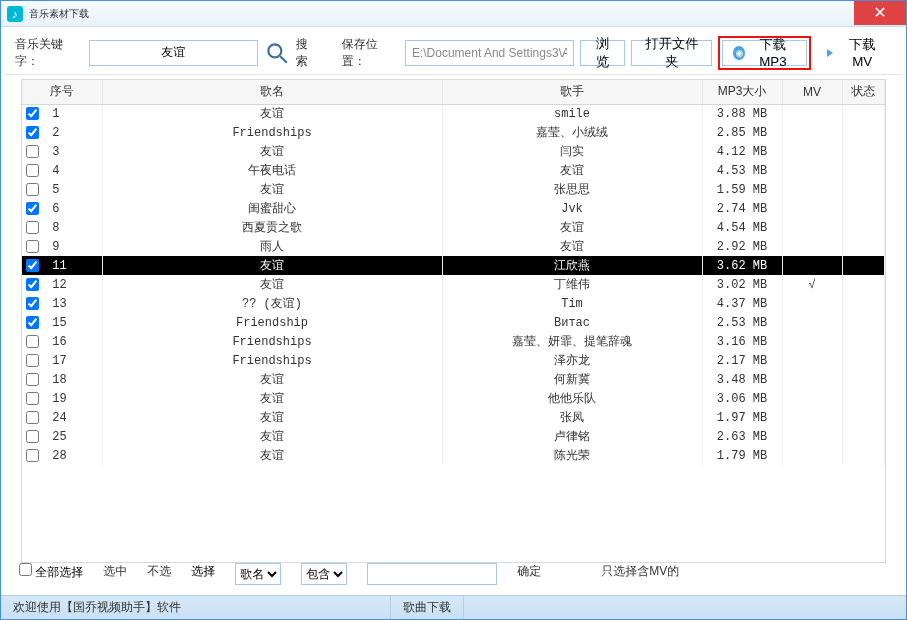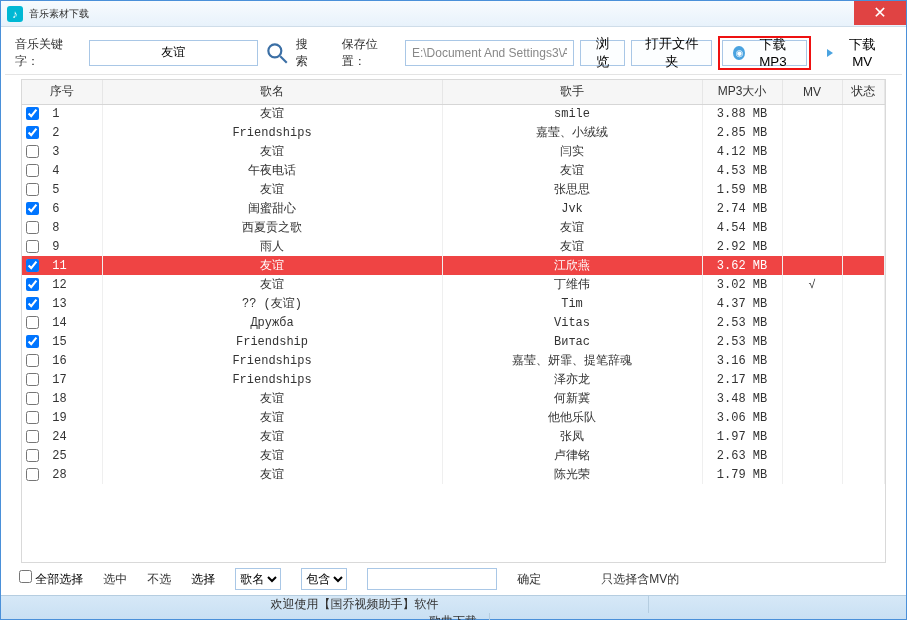--- a/index.html
+++ b/index.html
@@ -24,32 +24,32 @@
 .highlight-box { border: 2px solid #e11; padding: 2px; }
 
 .body-area { flex: 1; display: flex; overflow: hidden; padding: 0 20px; }
 .table-wrap { flex: 1; border: 1px solid #d9d9d9; overflow: hidden; position: relative; }
 .table-scroll { position: absolute; inset: 0; overflow-y: scroll; }
 table { width: 100%; border-collapse: collapse; table-layout: fixed; }
 thead th { background: #f6f6f6; border-bottom: 1px solid #d6d6d6; border-right: 1px solid #e6e6e6; height: 24px; font-weight: normal; font-size: 12px; text-align: center; position: sticky; top: 0; color: #333; }
 tbody td { height: 19px; border-right: 1px solid #efefef; text-align: center; overflow: hidden; white-space: nowrap; font-family: "Courier New", SimSun, monospace; font-size: 12px; color: #333; }
 tbody td.seq { text-align: left; padding-left: 4px; }
 tbody td.seq input { vertical-align: middle; margin-right: 6px; }
-tbody tr.selected td { background: #ef4444; color: #fff; }
+tbody tr.selected td { background: #000000; color: #fff; }
 .col-seq { width: 80px; }
 .col-song { width: 340px; }
 .col-artist { width: 260px; }
 .col-size { width: 80px; }
 .col-mv { width: 60px; }
 .col-state { width: auto; }
 
-.footer-opts { height: 32px; display: flex; align-items: center; padding: 0 14px; gap: 20px; margin: 0 4px; }
+.footer-opts { height: 32px; display: flex; padding: 0 14px; gap: 20px; margin: 0 4px; }
 .footer-opts .link { color: #333; cursor: pointer; }
 .footer-opts select { height: 22px; border: 1px solid #a9c7e6; font-family: inherit; font-size: 12px; background: #fff; }
-.statusbar { height: 24px; background: linear-gradient(#d6e8f7, #c9e0f3); border-top: 1px solid #b5cde0; display: flex; align-items: center; font-size: 12px; color: #333; flex-direction: column; }
+.statusbar { height: 24px; background: linear-gradient(#d6e8f7, #c9e0f3); border-top: 1px solid #b5cde0; display: flex; align-items: center; font-size: 12px; color: #333; }
 .statusbar .cell { padding: 0 12px; height: 100%; display: flex; align-items: center; border-right: 1px solid #b5cde0; }
 .statusbar .cell.first { width: 390px; }
 
 
 .table-scroll::-webkit-scrollbar { width: 16px; }
 .table-scroll::-webkit-scrollbar-track { background: #f1f1f1; border-left: 1px solid #dcdcdc; }
 .table-scroll::-webkit-scrollbar-thumb { background: #c7c7c7; border: 1px solid #aaa; }
 </style>
 </head>
 <body>
@@ -194,28 +194,20 @@
               </tr>
               <tr>
                 <td class="seq"><input type="checkbox" checked="" style=""> 13</td>
                 <td>?? (友谊)</td>
                 <td>Tim</td>
                 <td>4.37 MB</td>
                 <td></td>
                 <td></td>
               </tr>
               <tr>
-                <td class="seq"><input type="checkbox" style=""> 14</td>
-                <td>Дружба</td>
-                <td>Vitas</td>
-                <td>2.53 MB</td>
-                <td></td>
-                <td></td>
-              </tr>
-              <tr>
                 <td class="seq"><input type="checkbox" checked="" style=""> 15</td>
                 <td>Friendship</td>
                 <td>Витас</td>
                 <td>2.53 MB</td>
                 <td></td>
                 <td></td>
               </tr>
               <tr>
                 <td class="seq"><input type="checkbox" style=""> 16</td>
                 <td>Friendships</td>

